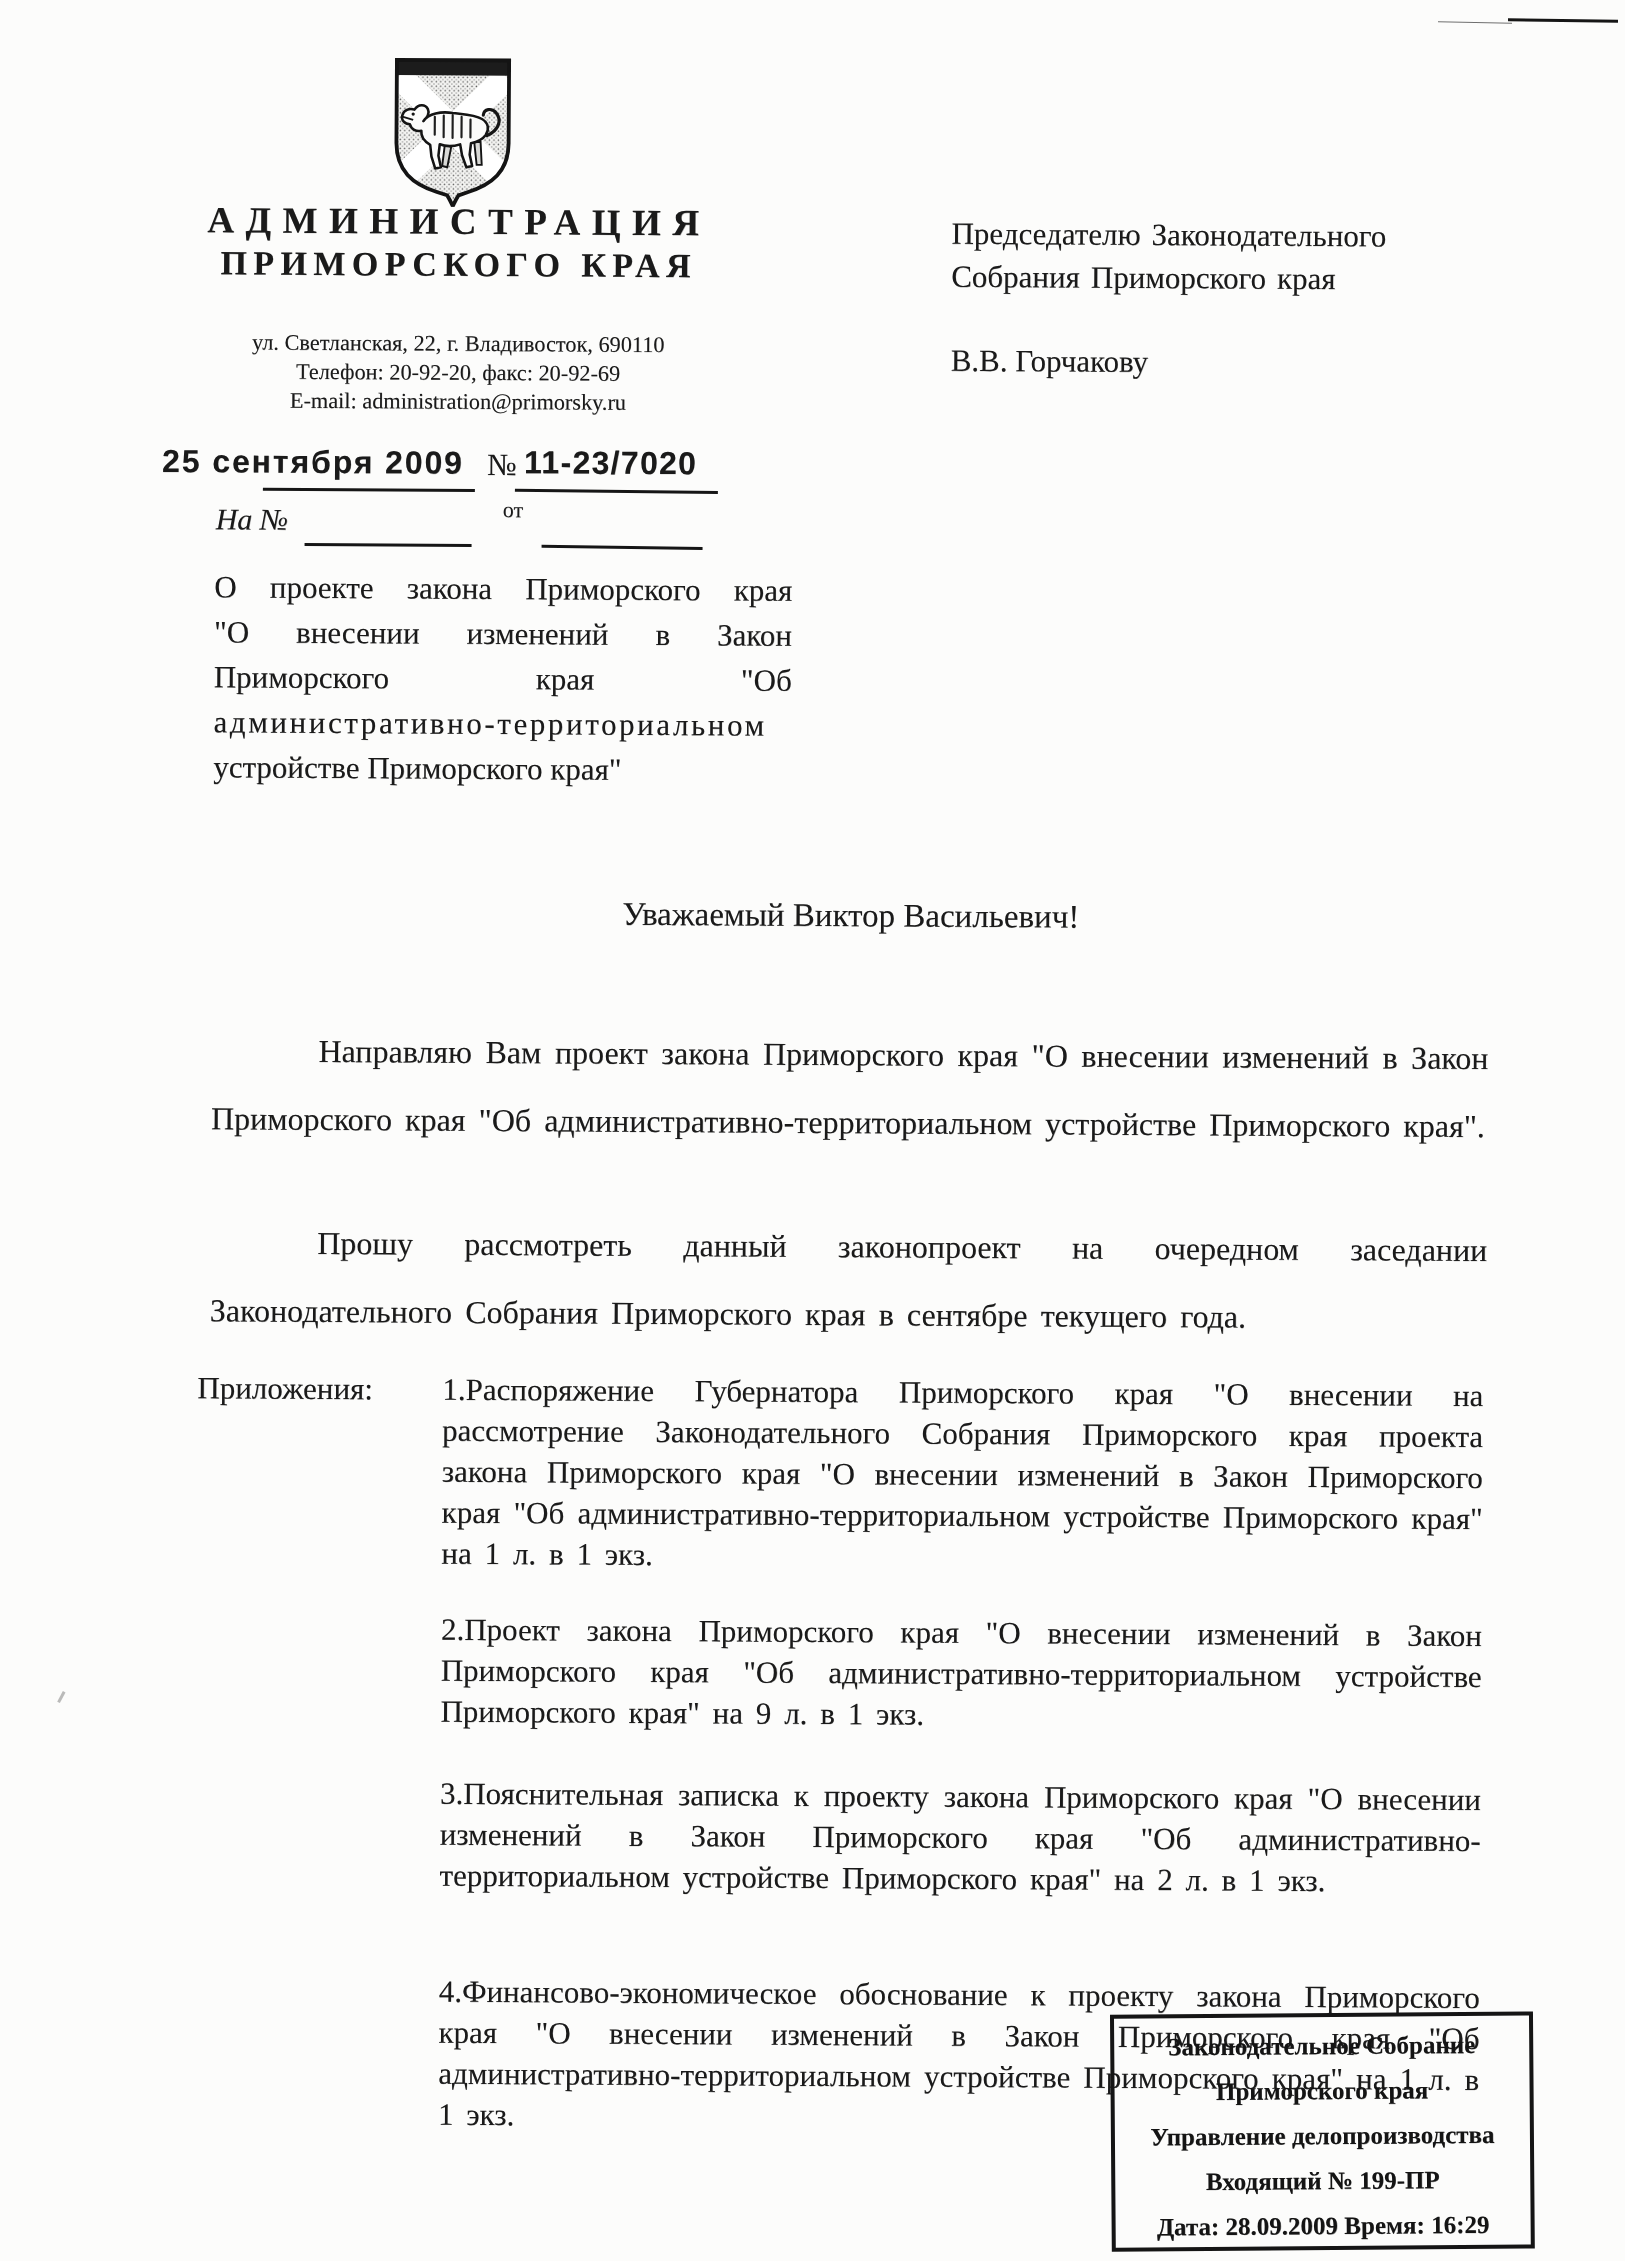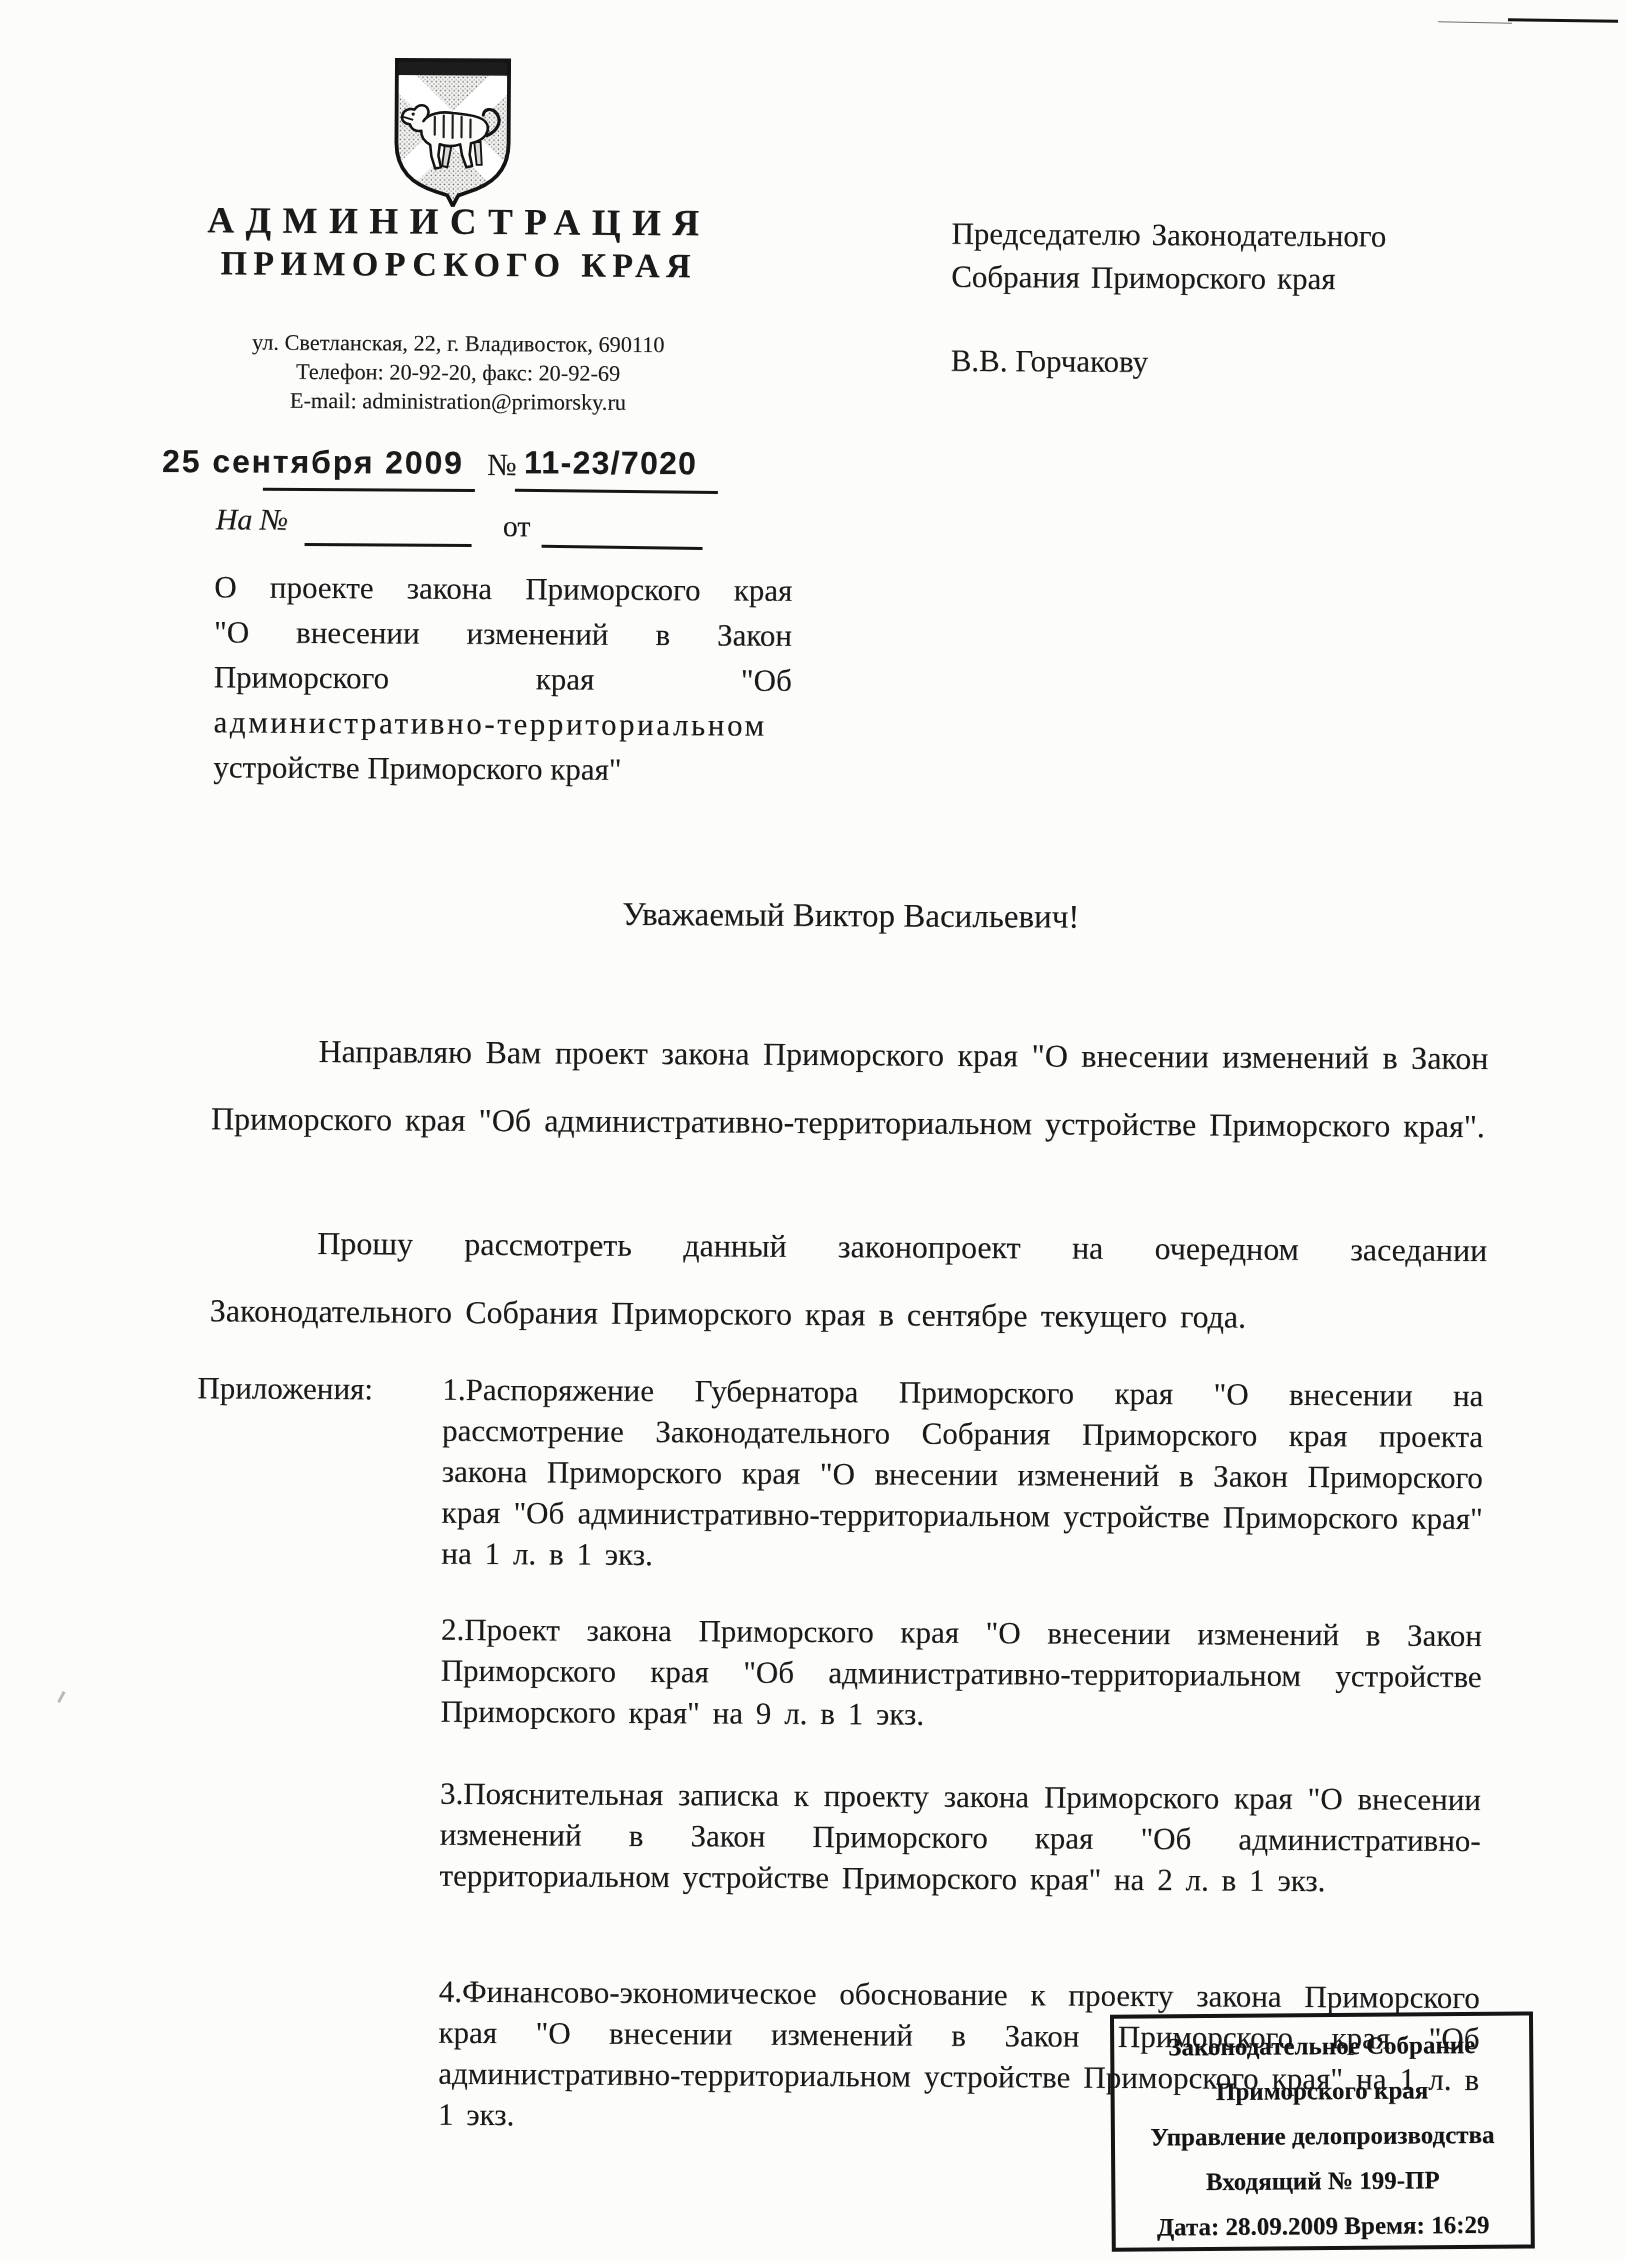--- a/index.html
+++ b/index.html
@@ -23,21 +23,21 @@
   
   .datestamp{left:158px;top:447px;font-family:"Liberation Sans","DejaVu Sans",sans-serif;
     font-weight:bold;font-size:32px;letter-spacing:1.9px;}
   .numsign{left:483px;top:449px;font-size:31px;}
   .outnum{left:520px;top:446px;font-family:"Liberation Sans","DejaVu Sans",sans-serif;
     font-weight:bold;font-size:32px;letter-spacing:1.3px;}
   .rule{background:#161616;height:3.2px;}
   .u-date{left:259px;top:491px;width:212px;}
   .u-num{left:511px;top:491px;width:203px;transform:rotate(0.3deg);}
   .na{left:212px;top:506px;font-size:30px;font-style:italic;}
-  .ot{left:499px;top:511px;font-size:30px;}
+  .ot{left:499px;top:499px;font-size:22px;}
   .u-na{left:301px;top:546px;width:167px;height:2.6px;}
   .u-ot{left:538px;top:547px;width:161px;height:2.6px;transform:rotate(0.5deg);}
   
   .subject{left:211px;top:568px;width:578px;font-size:31px;line-height:45px;}
   .subject .sline{text-align:justify;text-align-last:justify;}
   .subject .sline:nth-child(4){letter-spacing:2.6px;}
   .subject .sline.last{text-align-last:left;}
   
   .recipient{left:946px;top:211px;width:562px;font-size:31px;line-height:43px;word-spacing:3.2px;}
   .rname{left:946px;top:342px;font-size:31px;}

